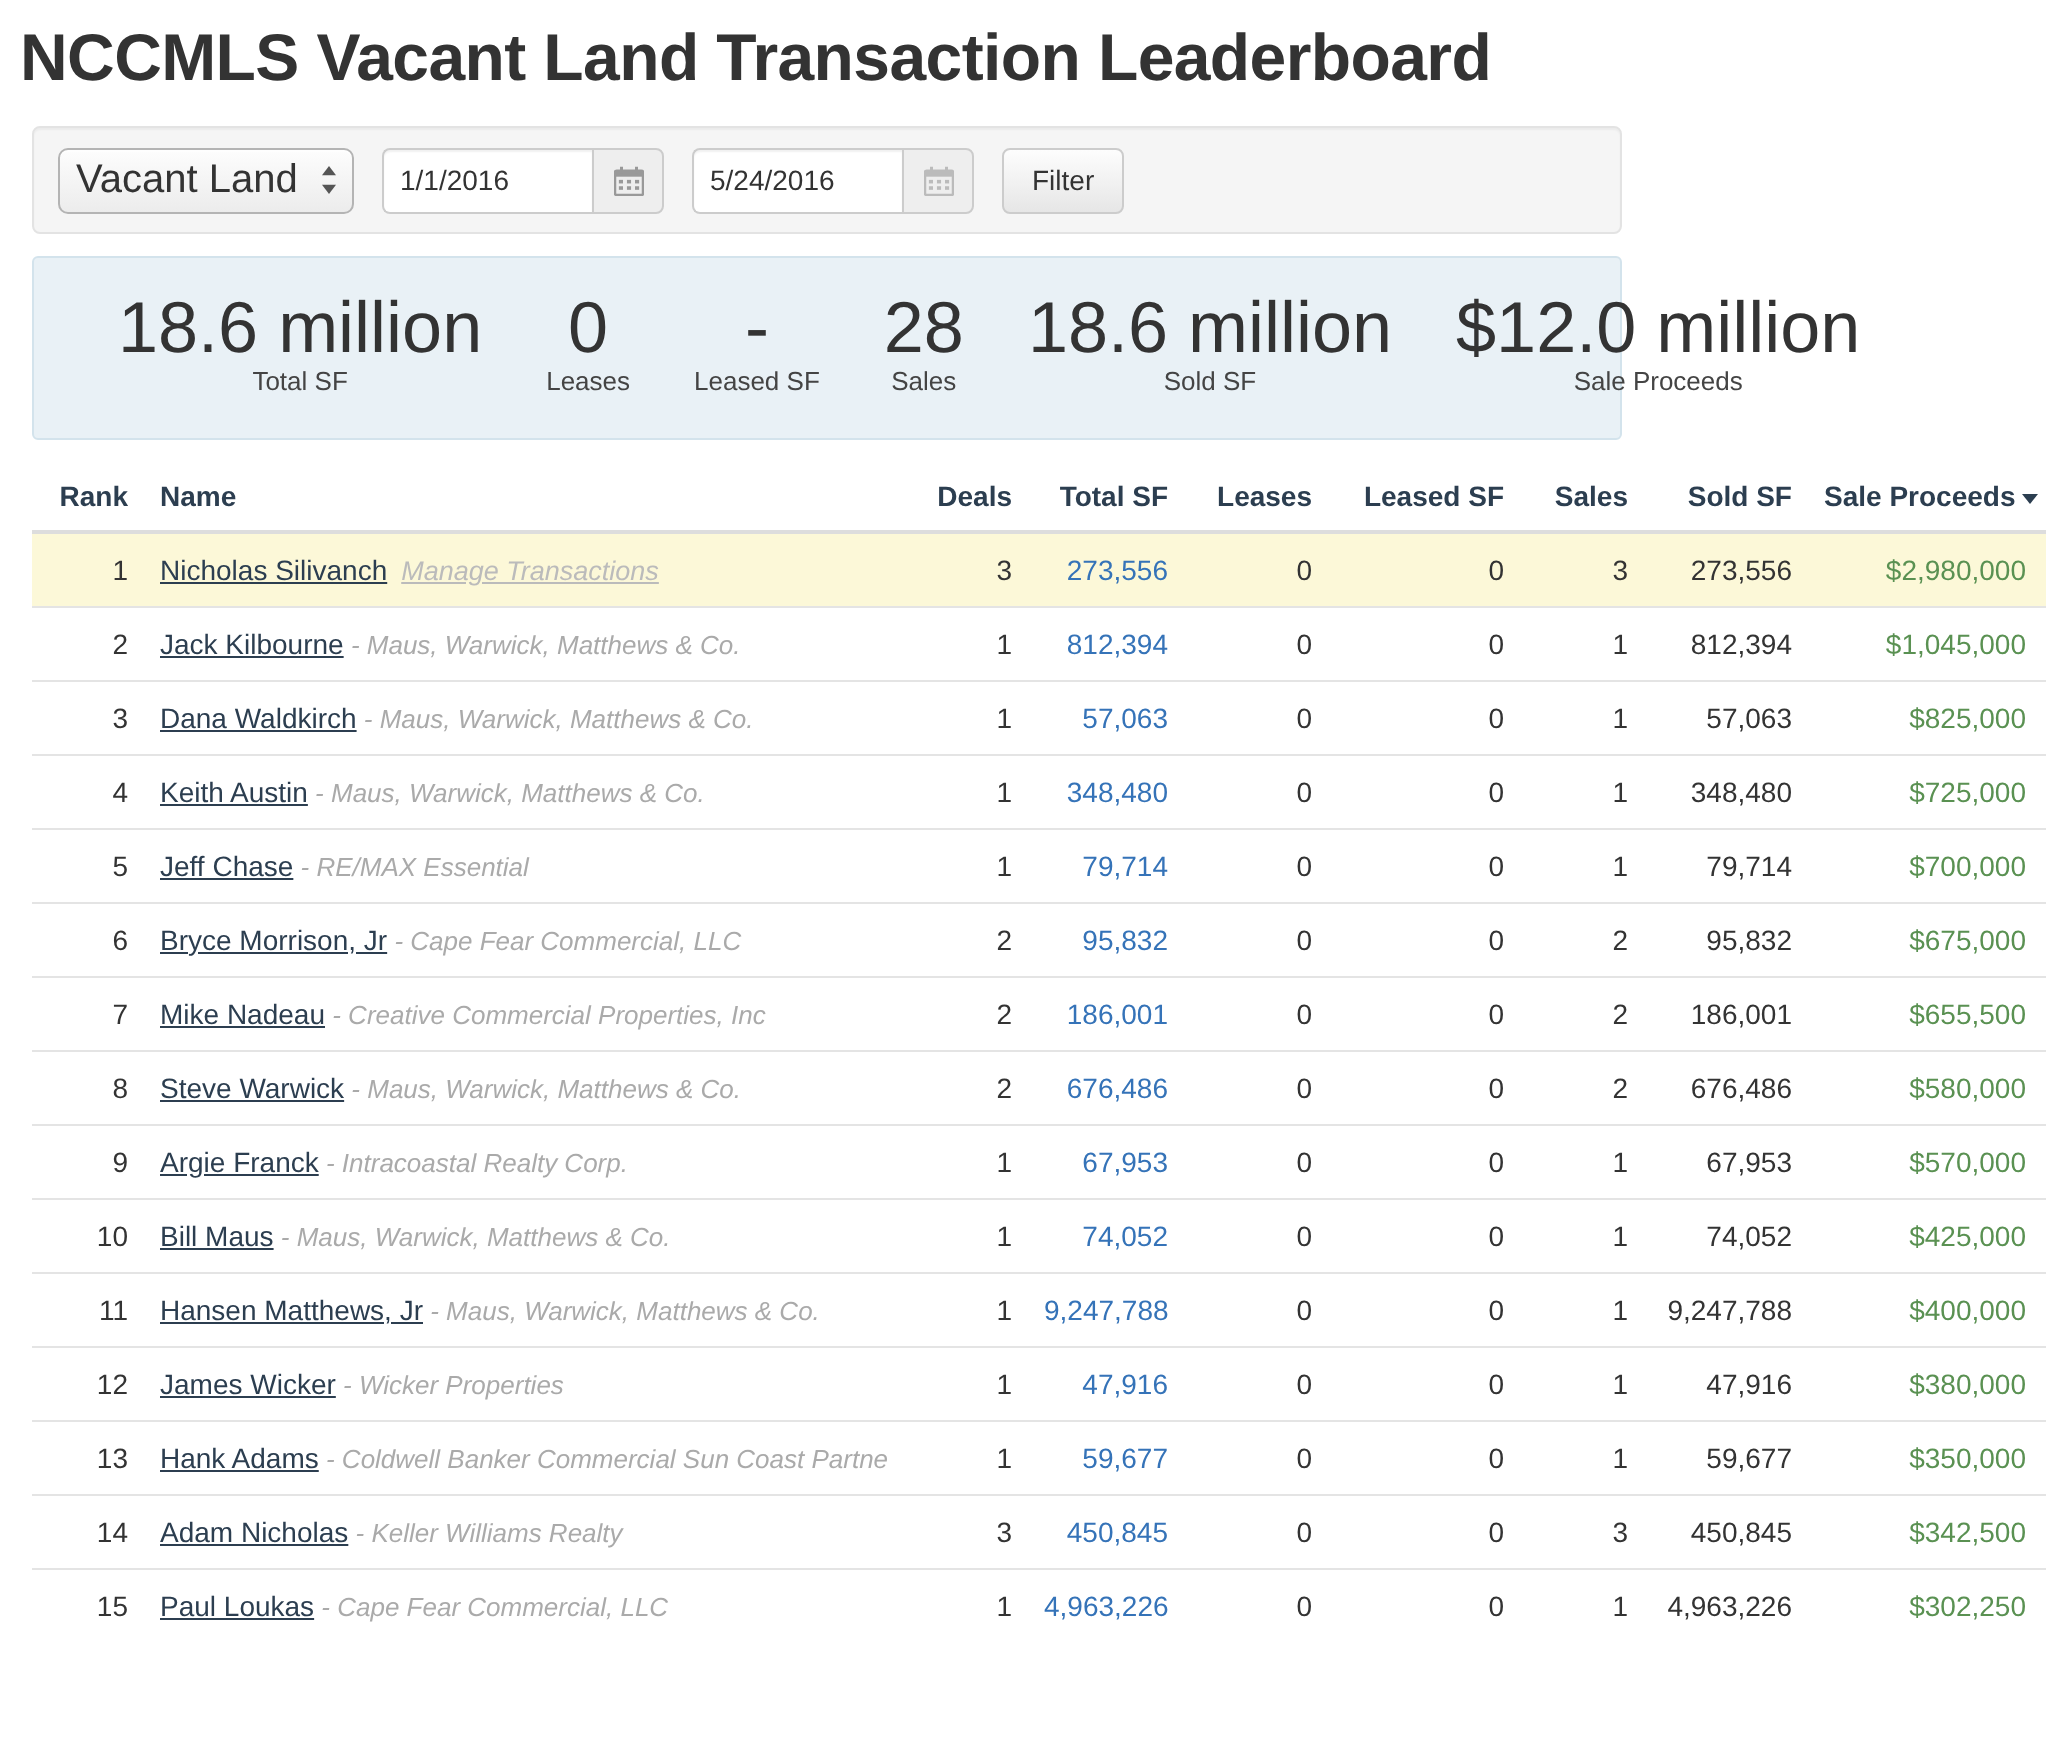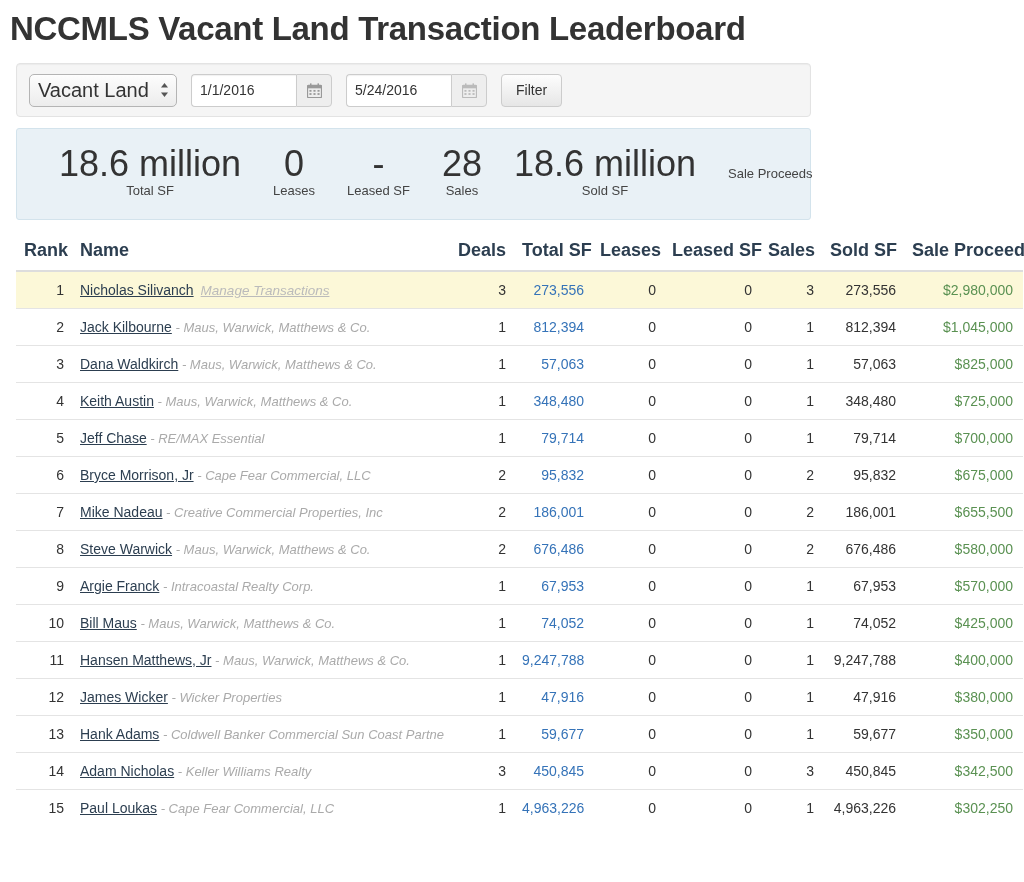--- a/index.html
+++ b/index.html
@@ -161,21 +161,21 @@
   
   table.leaderboard {
     width: 1007px;
     margin-top: 14px;
     margin-left: 8px;
     border-collapse: collapse;
     font-size: 14px;
     table-layout: fixed;
   }
   table.leaderboard th {
-    font-size: 18px;
+    font-size: 14px;
     font-weight: bold;
     color: #2c3e50;
     padding: 6px 8px 9px 8px;
     border-bottom: 2px solid #dddddd;
     vertical-align: bottom;
     white-space: nowrap;
   }
   table.leaderboard td {
     padding: 10px 8px;
     border-top: 1px solid #e4e4e4;
@@ -324,20 +324,21 @@
       </div>
       <div class="stat">
         <div class="stat-value">28</div>
         <div class="stat-label">Sales</div>
       </div>
       <div class="stat">
         <div class="stat-value">18.6 million</div>
         <div class="stat-label">Sold SF</div>
       </div>
       <div class="stat">
+        <div class="stat-value">$12.0 million</div>
         <div class="stat-label">Sale Proceeds</div>
       </div>
     </div>
 
 
   <table class="leaderboard">
     <thead>
       <tr>
         <th class="col-rank">Rank</th>
         <th class="col-name">Name</th>

